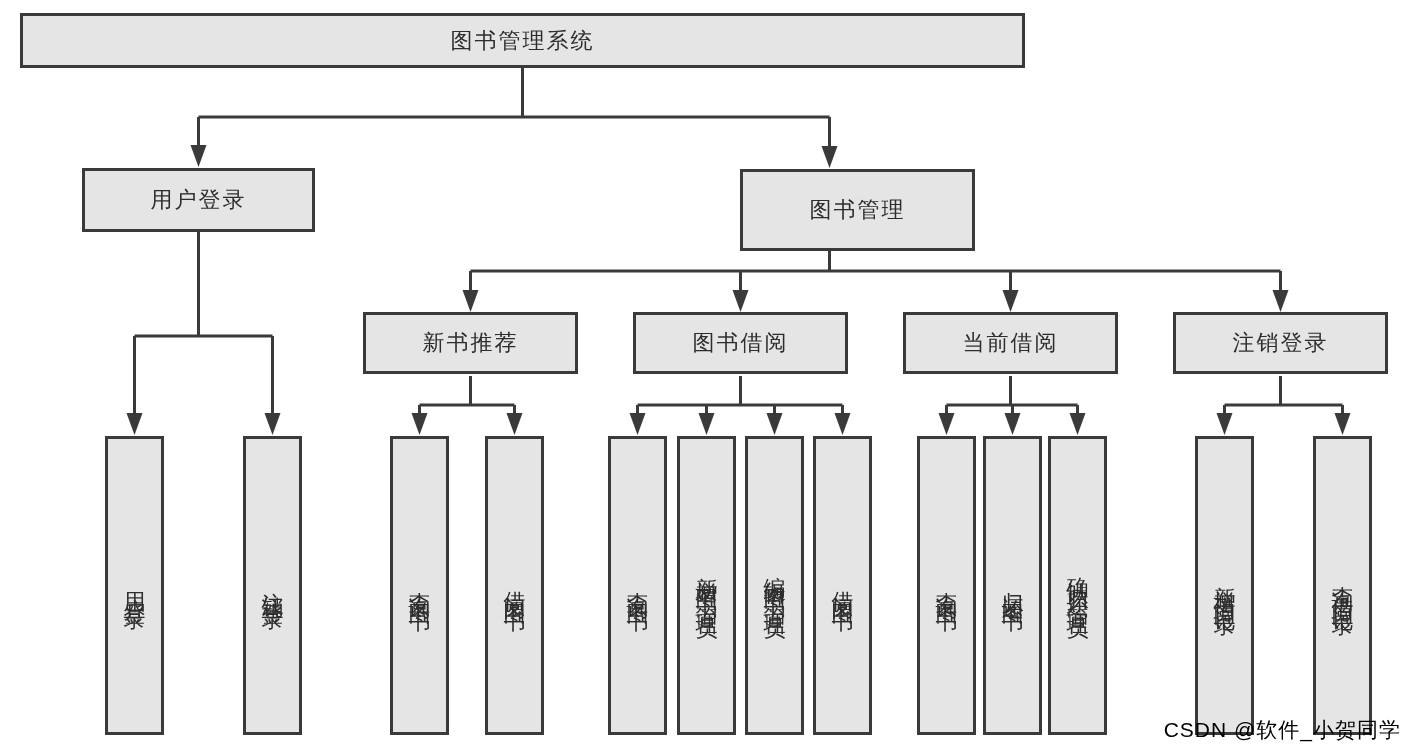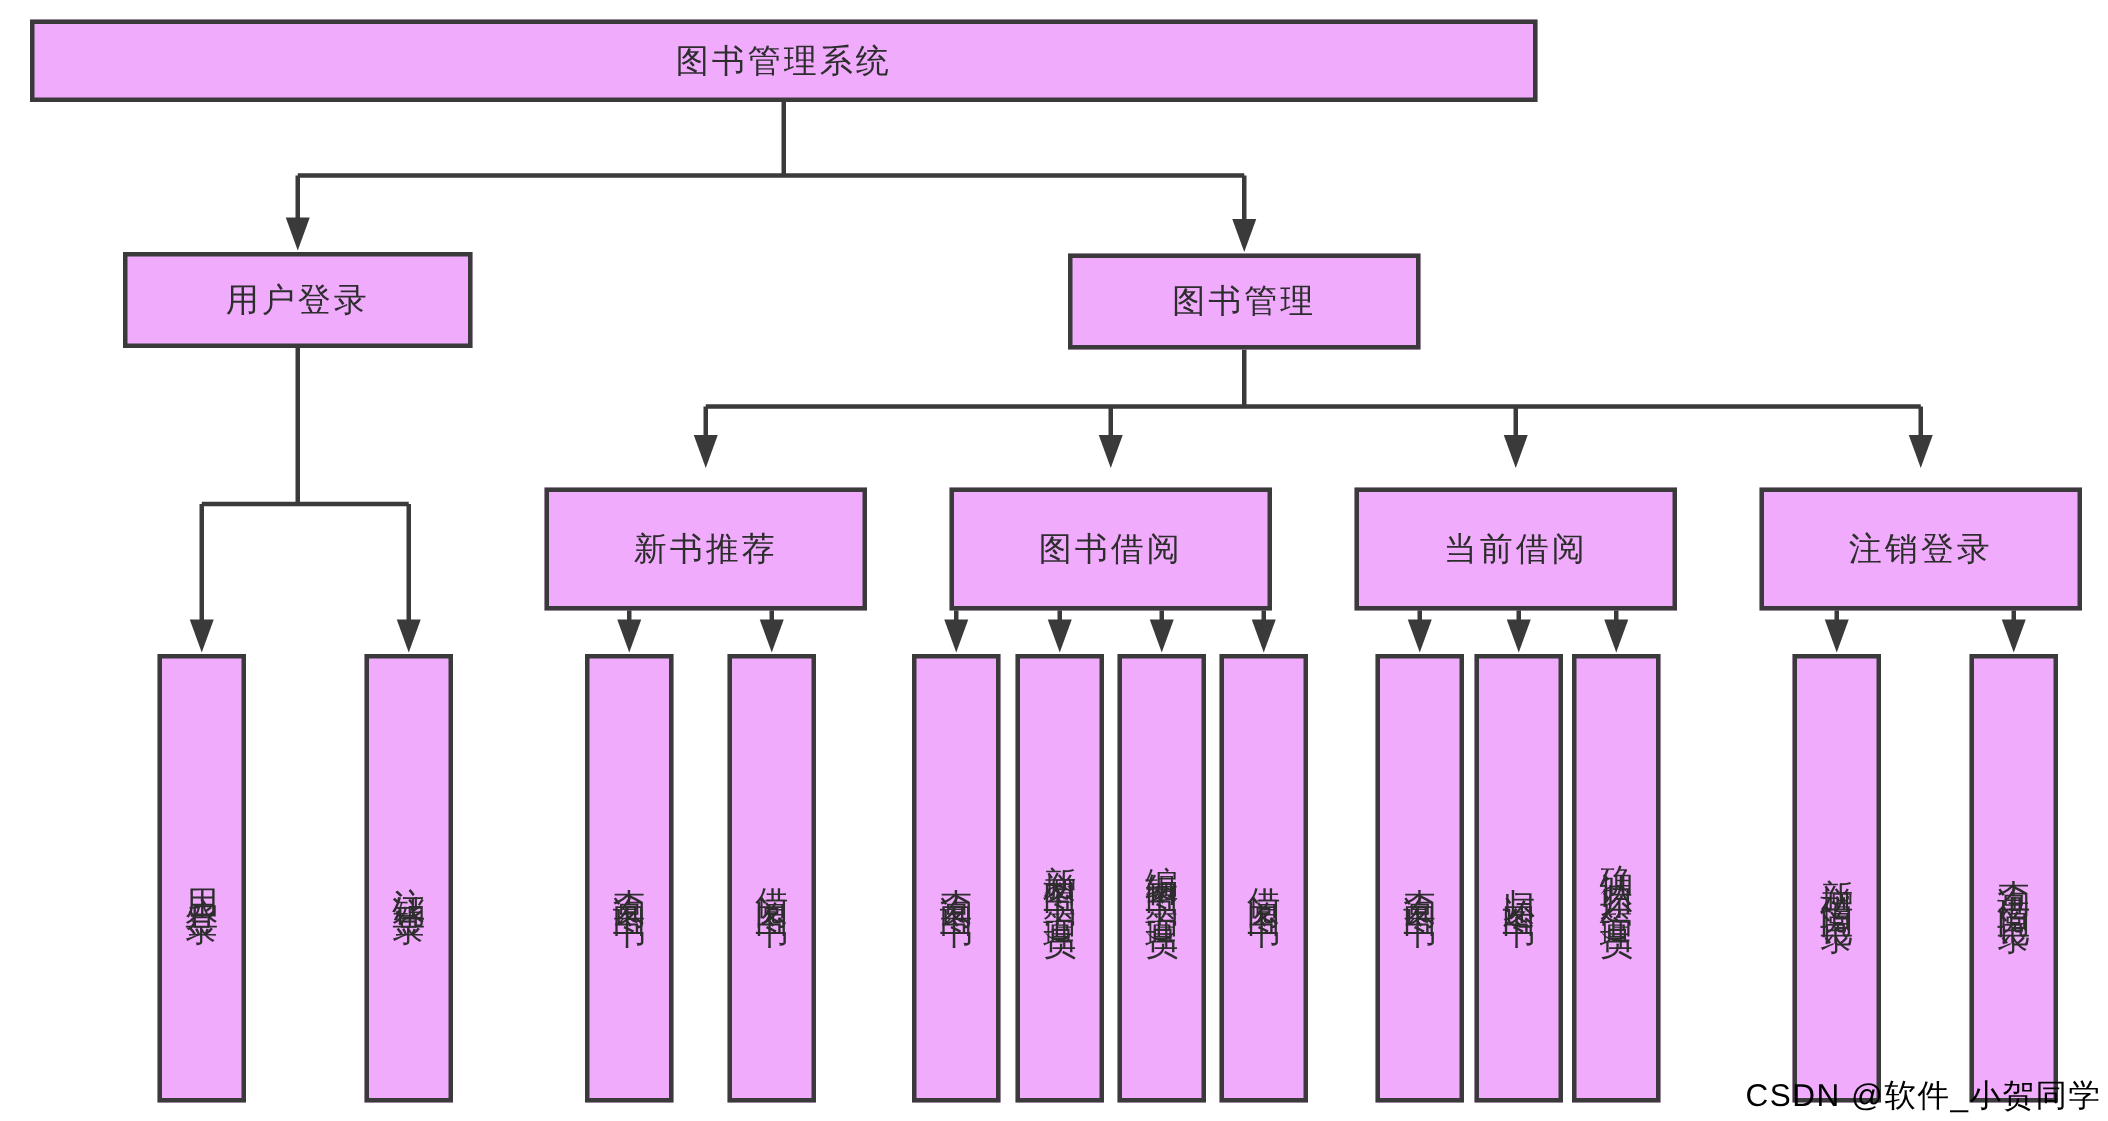--- a/index.html
+++ b/index.html
@@ -13,21 +13,21 @@
   }
   #connectors {
     position: absolute;
     left: 0; top: 0;
     width: 1405px; height: 747px;
     z-index: 0;
   }
   .box {
     position: absolute;
     box-sizing: border-box;
-    background: #f0abfc;
+    background: #e5e5e5;
     border: 3px solid #3a3a3a;
     display: flex;
     align-items: center;
     justify-content: center;
     z-index: 1;
     color: #2d2d2d;
   }
   .h-label {
     font-size: 22px;
     letter-spacing: 2px;
@@ -36,21 +36,21 @@
   }
   .v-label {
     writing-mode: vertical-rl;
     text-orientation: mixed;
     font-size: 22px;
     letter-spacing: 6px;
     white-space: nowrap;
     color: #2d2d2d;
   }
   
-  .lvl2 { width: 215px; height: 82px; top: 325px; }
+  .lvl2 { width: 215px; height: 62px; top: 312px; }
   .leaf { width: 59px; height: 299px; top: 436px; }
   #watermark {
     position: absolute;
     top: 716px;
     right: 4px;
     font-size: 21px;
     color: #000000;
     z-index: 5;
     letter-spacing: 1px;
     white-space: nowrap;
@@ -108,21 +108,21 @@
     </g>
   </svg>
 
   <div class="box" style="left:20px; top:13px; width:1005px; height:55px;">
     <span class="h-label">图书管理系统</span>
   </div>
 
   <div class="box" style="left:82px; top:168px; width:233px; height:64px;">
     <span class="h-label">用户登录</span>
   </div>
-  <div class="box" style="left:712px; top:169px; width:235px; height:64px;">
+  <div class="box" style="left:740px; top:169px; width:235px; height:82px;">
     <span class="h-label">图书管理</span>
   </div>
 
   <div class="box lvl2" style="left:363px;">
     <span class="h-label">新书推荐</span>
   </div>
   <div class="box lvl2" style="left:903px;">
     <span class="h-label">当前借阅</span>
   </div>
   <div class="box lvl2" style="left:633px;">

